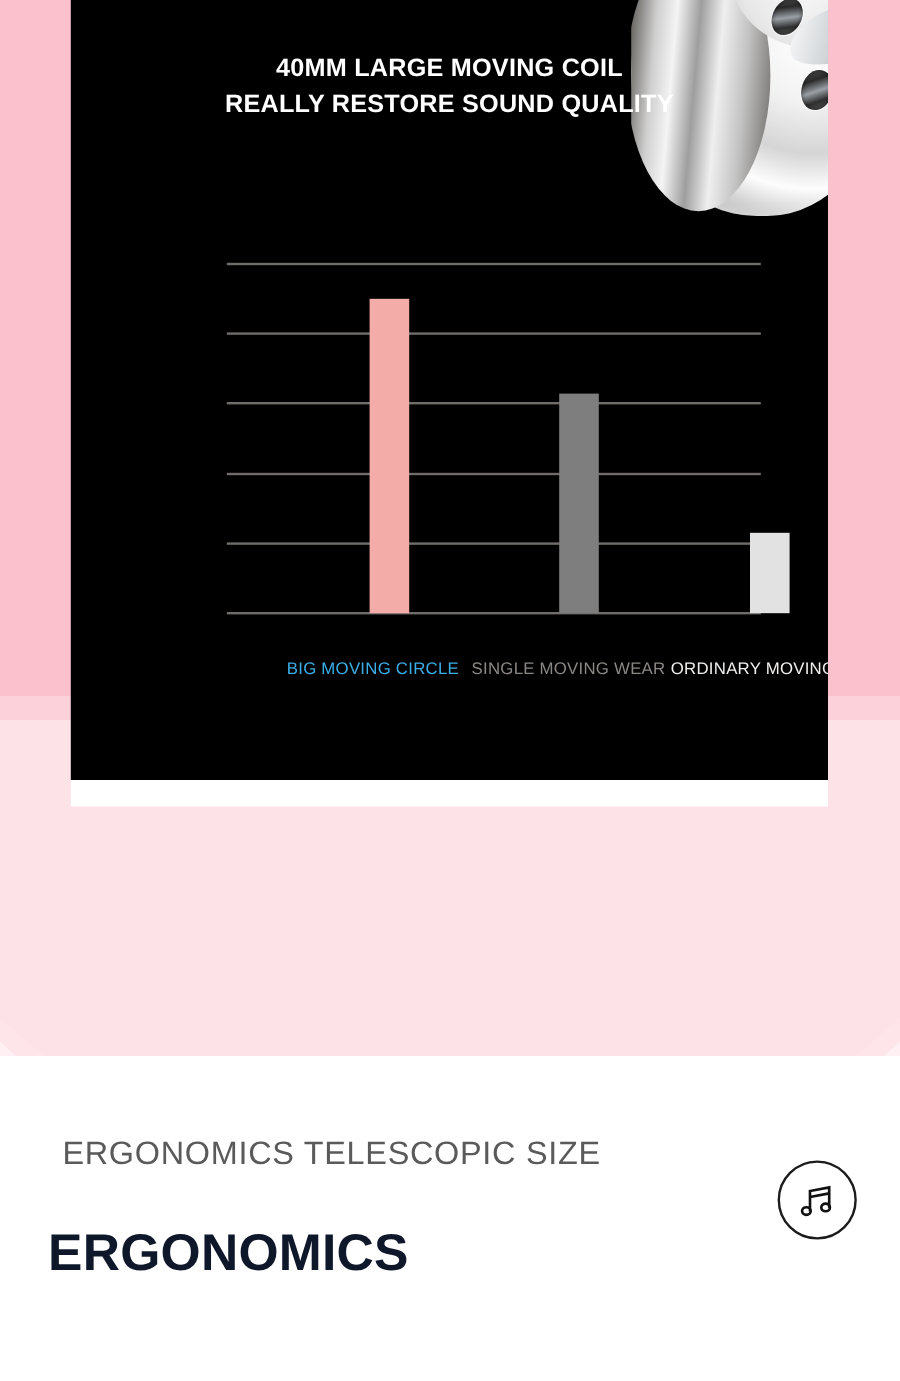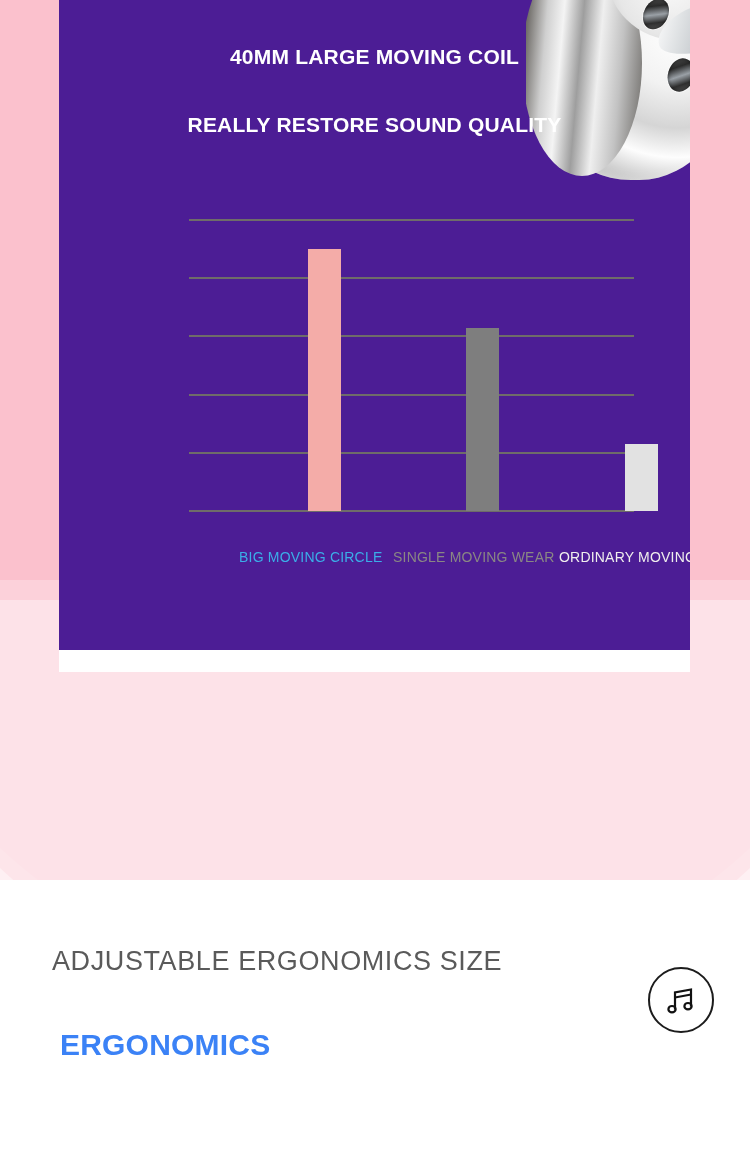--- a/index.html
+++ b/index.html
@@ -32,21 +32,21 @@
   .pink-curve-faint{
     position:absolute;left:-160px;top:600px;width:1070px;height:430px;
     background:#fdeaee;
     border-radius:50% 50% 50% 50% / 0 0 100% 100%;
     opacity:.7;
   }
 
   
   .panel{
     position:absolute;left:59px;top:0;width:631px;height:650px;
-    background:#4c1d95;overflow:hidden;
+    background:#000000;overflow:hidden;
   }
   .panel-underbar{
     position:absolute;left:59px;top:650px;width:631px;height:22px;
     background:#ffffff;
   }
 
   
   .driver{
     position:absolute;right:-46px;top:-60px;width:210px;height:240px;
     overflow:hidden;pointer-events:none;
@@ -81,21 +81,21 @@
     border-radius:50% 50% 50% 50%/60% 60% 40% 40%;
     transform:rotate(-16deg);
   }
 
   
   .panel-title{
     position:absolute;left:0;top:42px;width:631px;text-align:center;
     color:#ffffff;font-size:21px;font-weight:bold;line-height:30px;
     letter-spacing:.2px;
   }
-  .panel-title .l2{display:block;margin-top:38px;}
+  .panel-title .l2{display:block;}
 
   
   .chart{
     position:absolute;left:0;top:0;width:631px;height:732px;
   }
   .plot{
     position:absolute;left:130px;top:220px;width:445px;height:291px;
   }
   .gridline{
     position:absolute;left:0;width:445px;height:2px;background:#6f6c69;
@@ -111,22 +111,22 @@
 
   
   .bottom{
     position:absolute;left:0;top:880px;width:750px;height:271px;background:#fff;
   }
   .kicker{
     position:absolute;left:52px;top:66px;
     font-size:27px;color:#5a5a5a;letter-spacing:.6px;white-space:nowrap;
   }
   .headline{
-    position:absolute;left:60px;top:140px;
-    font-size:30px;font-weight:bold;color:#3b82f6;line-height:49px;
+    position:absolute;left:40px;top:140px;
+    font-size:43px;font-weight:bold;color:#0f172a;line-height:49px;
     letter-spacing:.2px;
   }
   .headline .l2{display:block;}
   .note-badge{
     position:absolute;left:648px;top:967px;width:62px;height:62px;
     border:2px solid #1c1c1c;border-radius:50%;
     display:flex;align-items:center;justify-content:center;
   }
 </style>
 </head>
@@ -172,21 +172,21 @@
     <div class="xlabels" id="xlabels">
         <div class="xlabel" style="left: 62px; color: rgb(59, 174, 232);">BIG MOVING CIRCLE</div>
         <div class="xlabel" style="left: 216px; color: rgb(138, 135, 132);">SINGLE MOVING WEAR</div>
         <div class="xlabel" style="left: 382px; color: rgb(240, 238, 237);">ORDINARY MOVING COIL</div>
       </div>
   </div>
 </div>
 <div class="panel-underbar"></div>
 
 <div class="bottom">
-  <div class="kicker">ADJUSTABLE ERGONOMICS SIZE</div>
+  <div class="kicker">ERGONOMICS TELESCOPIC SIZE</div>
   <div class="headline">
     <span>ERGONOMICS</span>
   </div>
 </div>
 
 <div class="note-badge">
   <svg width="34" height="34" viewBox="0 0 34 34">
     <path d="M11 26.5 L11 9.5 L27 6.5 L27 23.5" fill="none" stroke="#111" stroke-width="2.2"></path>
     <path d="M11 14.5 L27 11.5" fill="none" stroke="#111" stroke-width="2.2"></path>
     <ellipse cx="8" cy="26.2" rx="3.6" ry="3.2" fill="none" stroke="#111" stroke-width="2.2"></ellipse>

